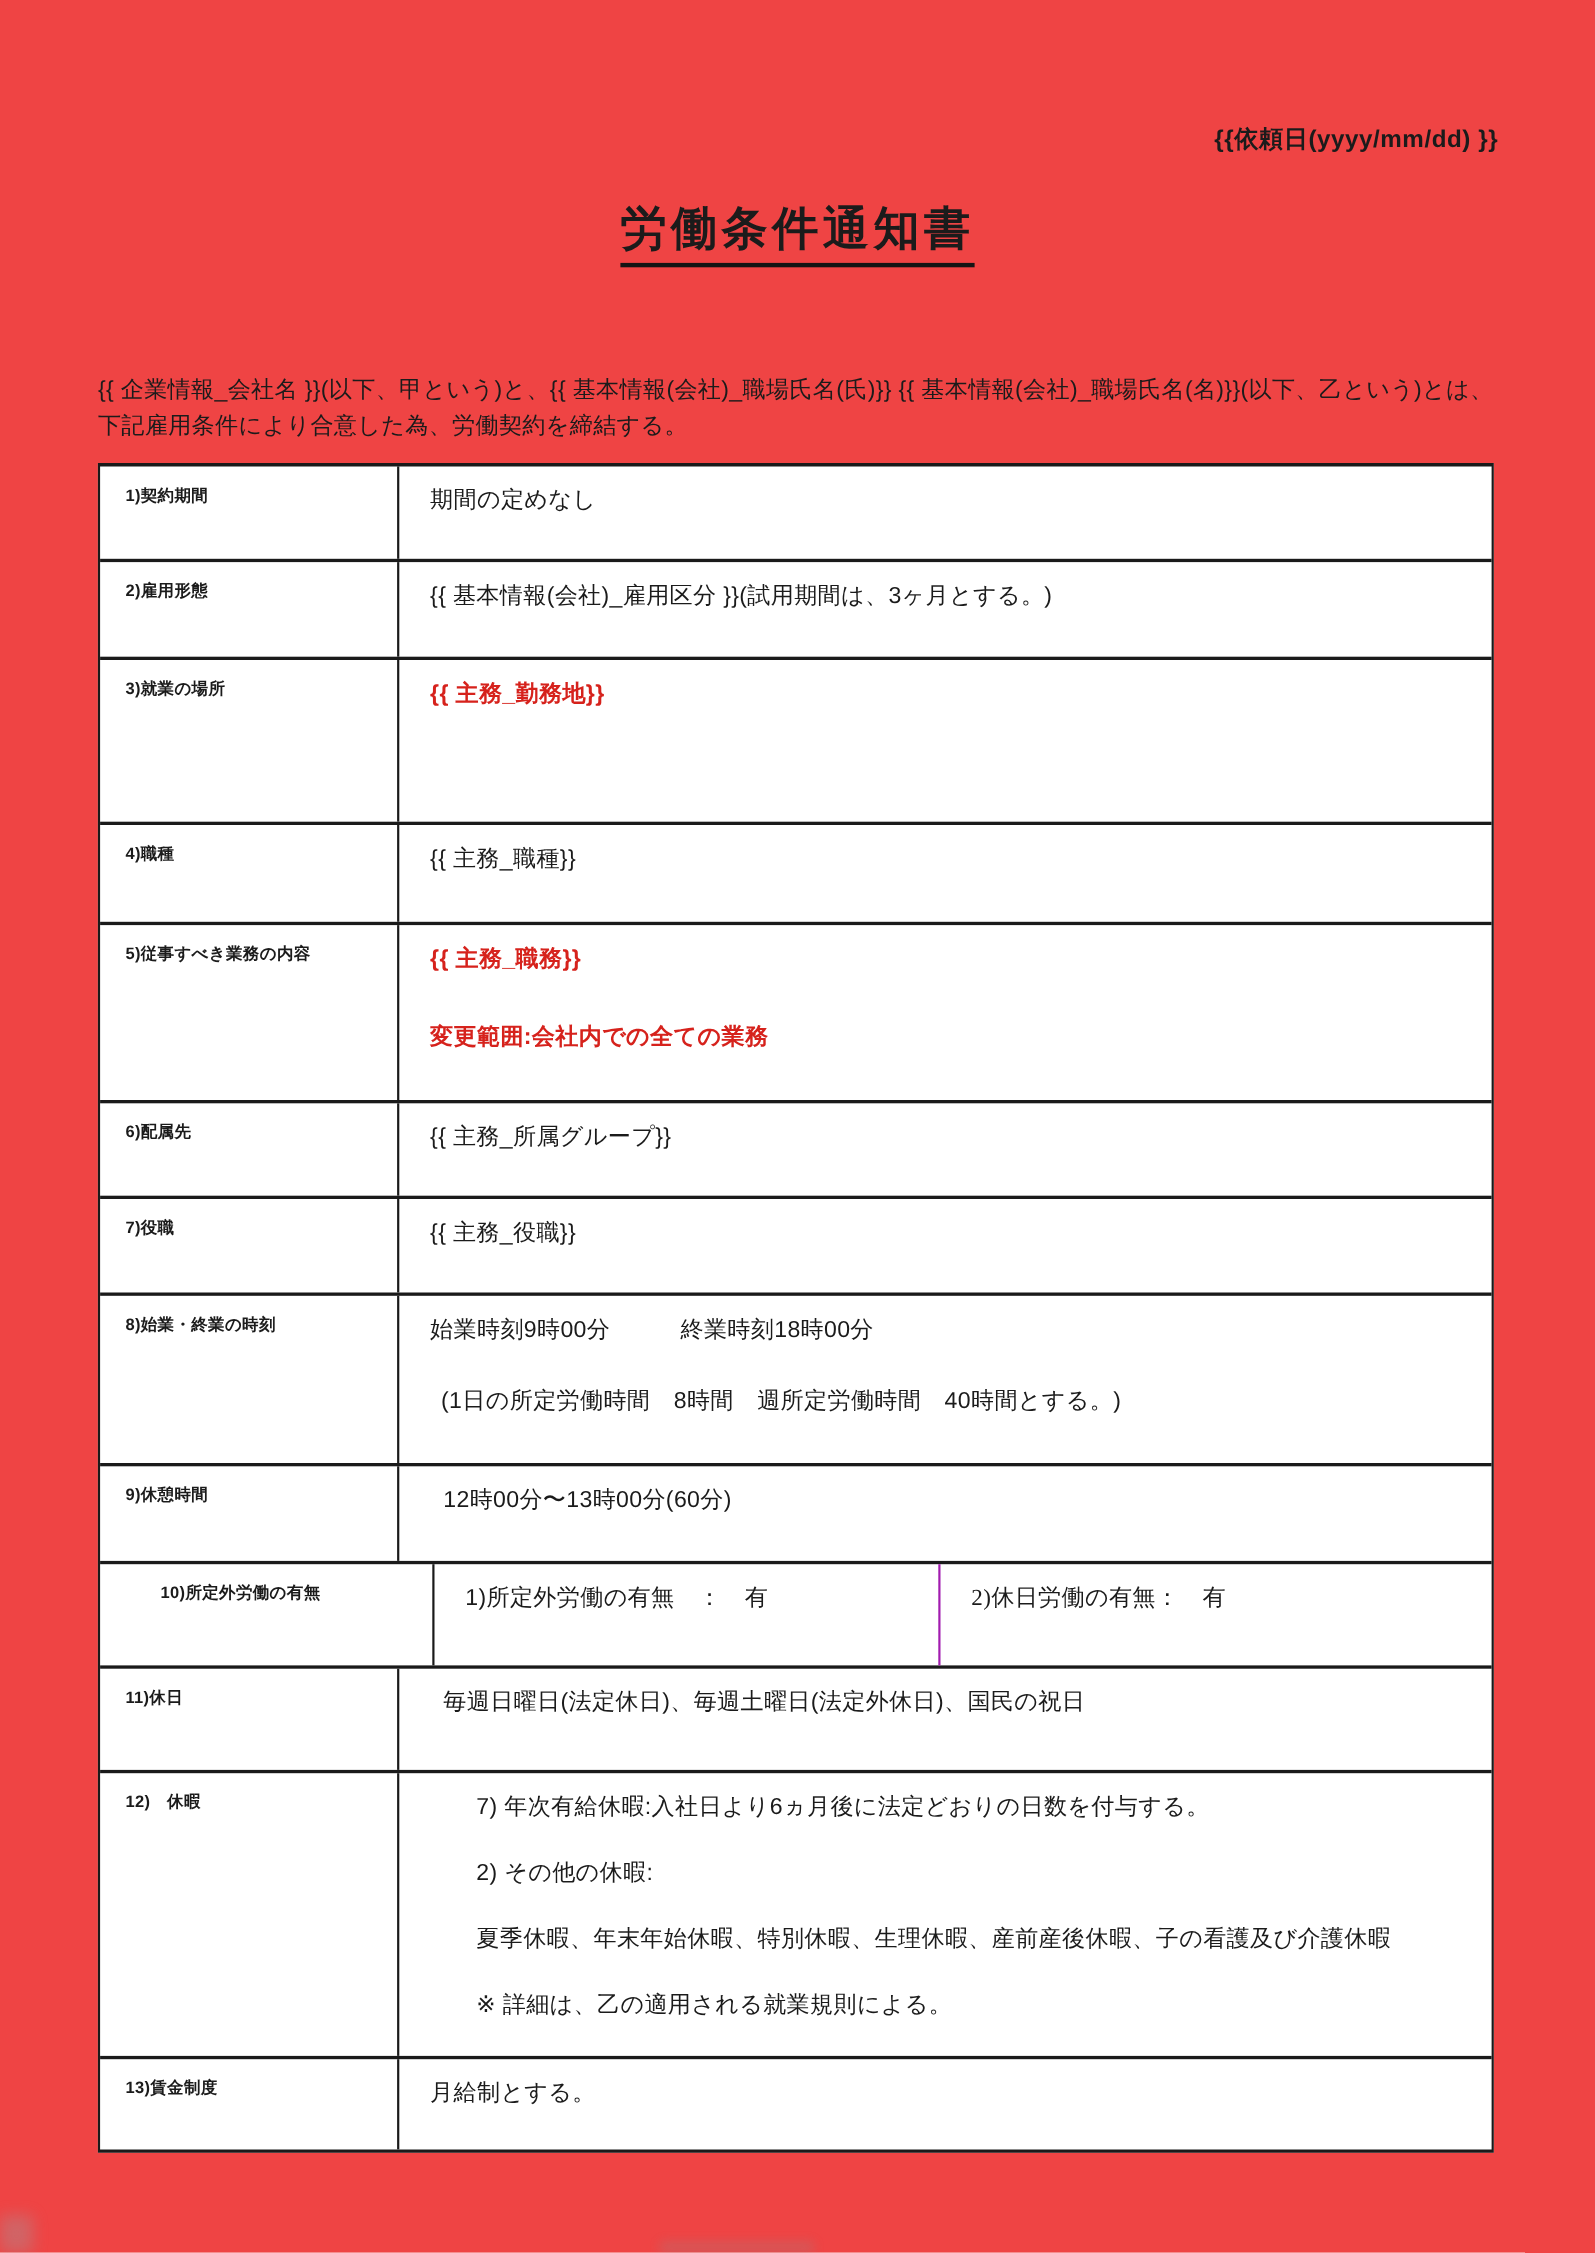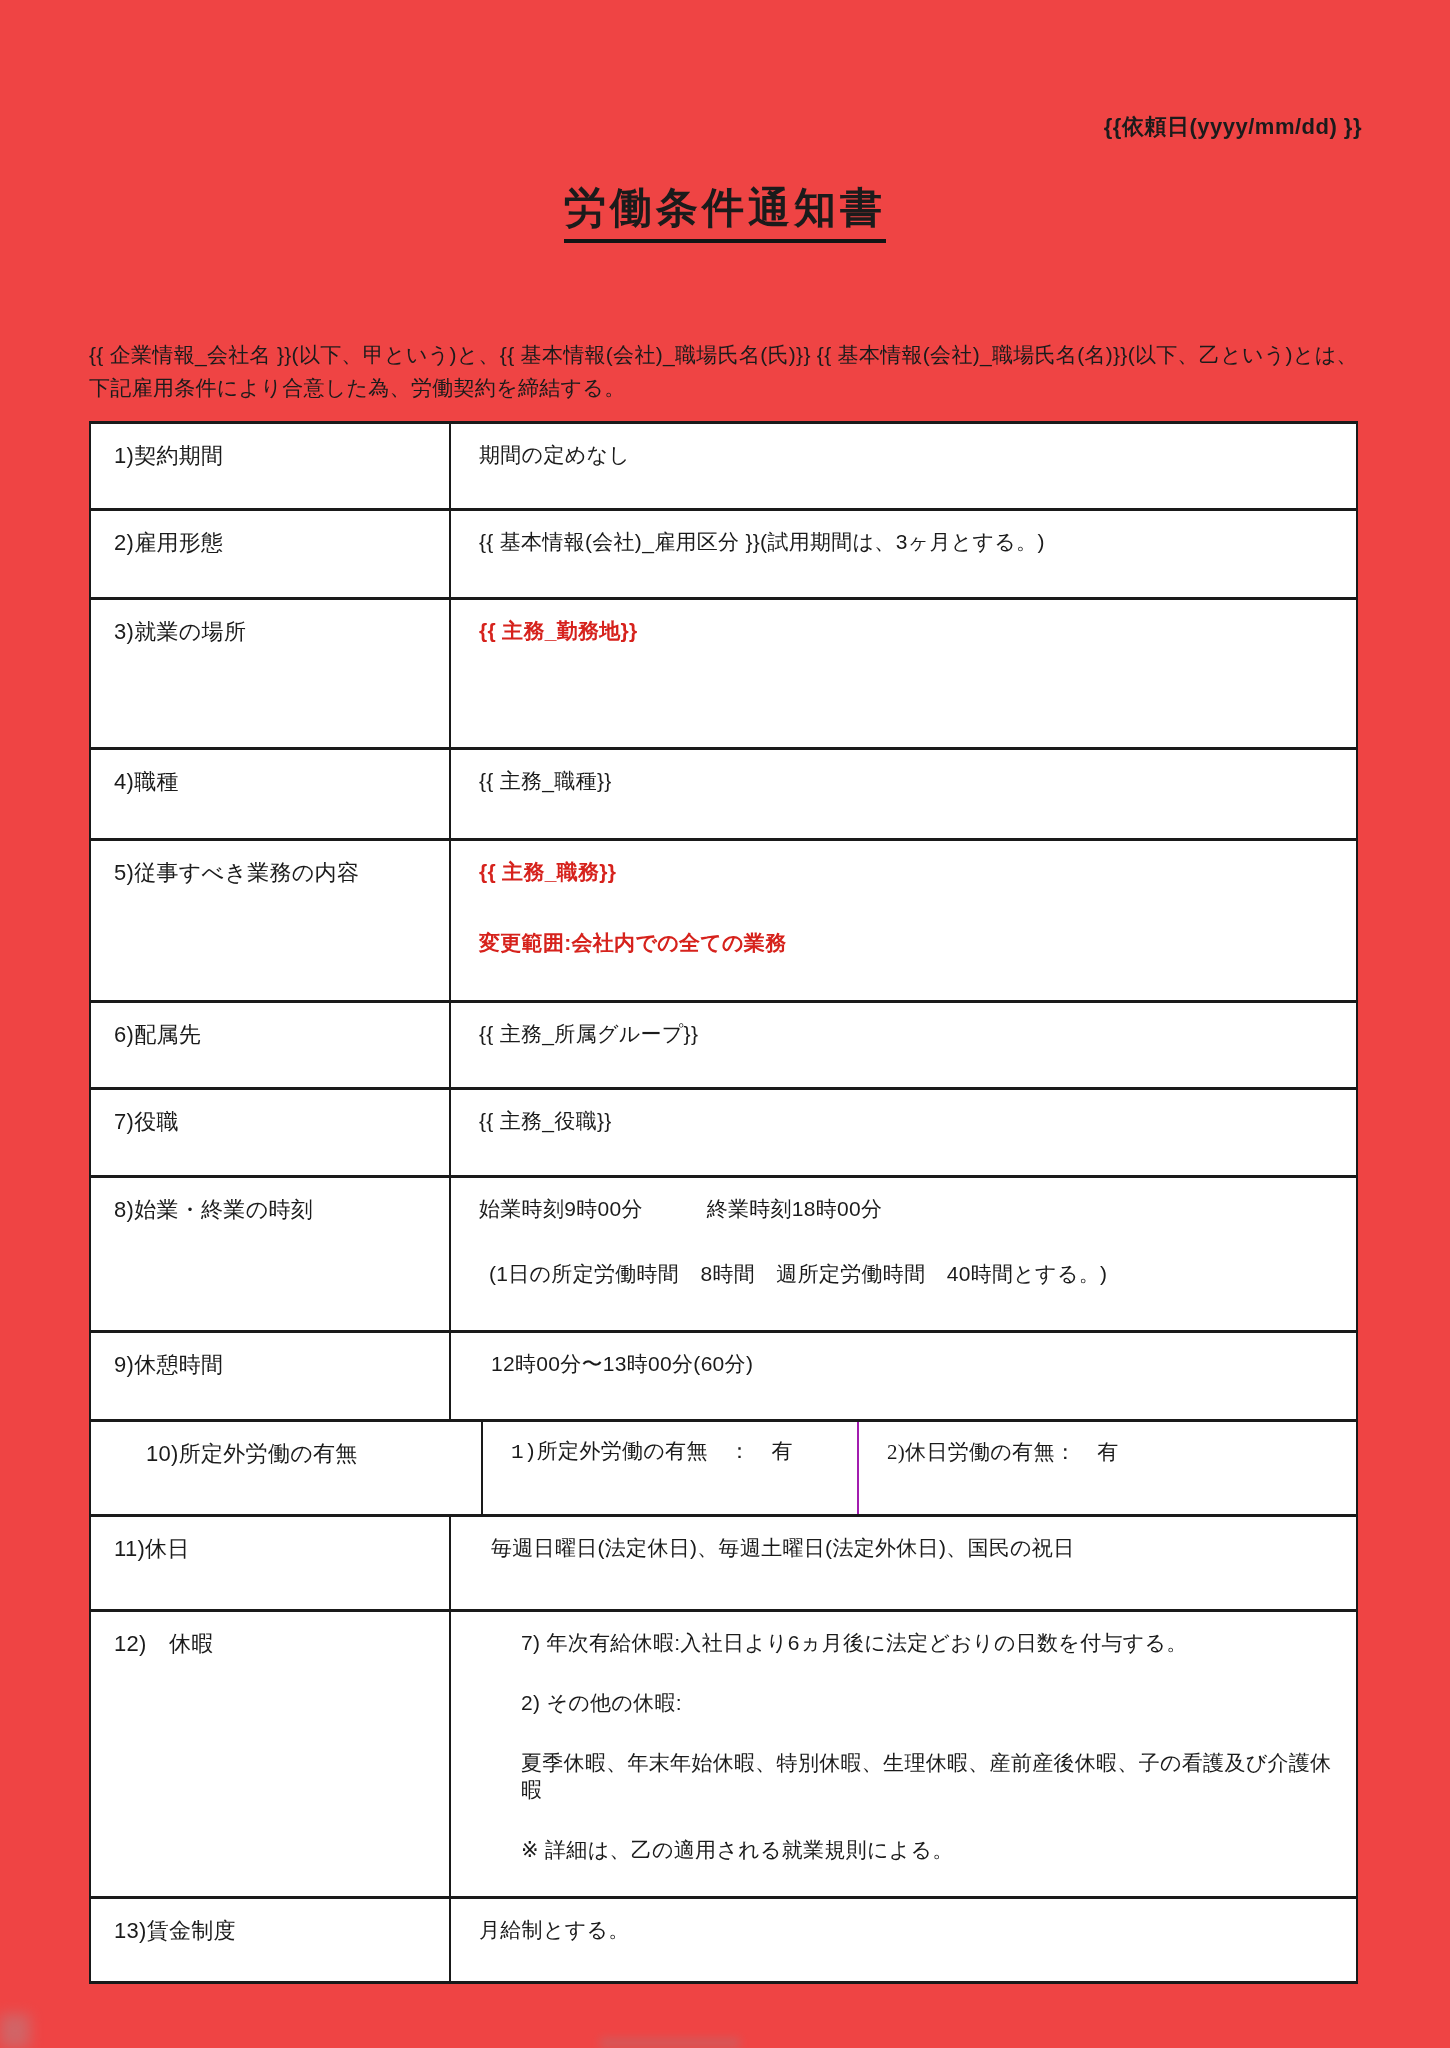--- a/index.html
+++ b/index.html
@@ -58,26 +58,27 @@
     border-bottom-width: 3px;
     background: #ffffff;
   }
   .row {
     display: flex;
     align-items: stretch;
     border-bottom: 3px solid #1a1a1a;
   }
   .row:last-child { border-bottom: none; }
   .label-cell {
-    width: 360px;
+    width: 272px;
     flex: none;
     border-right: 2px solid #1a1a1a;
     padding: 17px 10px 0 23px;
-    font-size: 22px;
+    font-size: 15px;
     letter-spacing: 0.3px;
+    font-weight: bold;
   }
   .content-cell {
     flex: 1;
     padding: 17px 16px 0 28px;
     font-size: 21px;
     letter-spacing: 0.3px;
   }
   .content-cell .line {
     line-height: 27px;
     margin: 0 0 38px 0;
@@ -101,21 +102,21 @@
   .row:nth-child(11) { min-height: 95px; }
   .row:nth-child(12) { min-height: 254px; }
   .row:nth-child(13) { min-height: 82px; }
   .row:nth-child(3) .line,
   .row:nth-child(5) .line { margin-bottom: 44px; }
   .row:nth-child(8) .content-cell .line:nth-child(2) { padding-left: 10px; }
   .row:nth-child(9) .content-cell,
   .row:nth-child(11) .content-cell { padding-left: 40px; }
   .row:nth-child(12) .content-cell { padding-left: 70px; }
   .row:nth-child(12) .line { margin-bottom: 33px; }
-  .row:nth-child(10) .content-cell:nth-child(2) { flex: none; width: 374px; font-family: Liberation Mono, monospace; }
+  .row:nth-child(10) .content-cell:nth-child(2) { flex: none; width: 458px; }
   .row:nth-child(10) .content-cell:nth-child(3) { border-left: 2px solid #a21caf; font-family: Liberation Serif, serif; }
   
   .smudge-a {
     position: absolute; left: 0; bottom: 0;
     width: 30px; height: 34px;
     background: #9aa0a6; opacity: .35; filter: blur(7px);
   }
   .smudge-b {
     position: absolute; left: 600px; bottom: 0;
     width: 140px; height: 10px;

